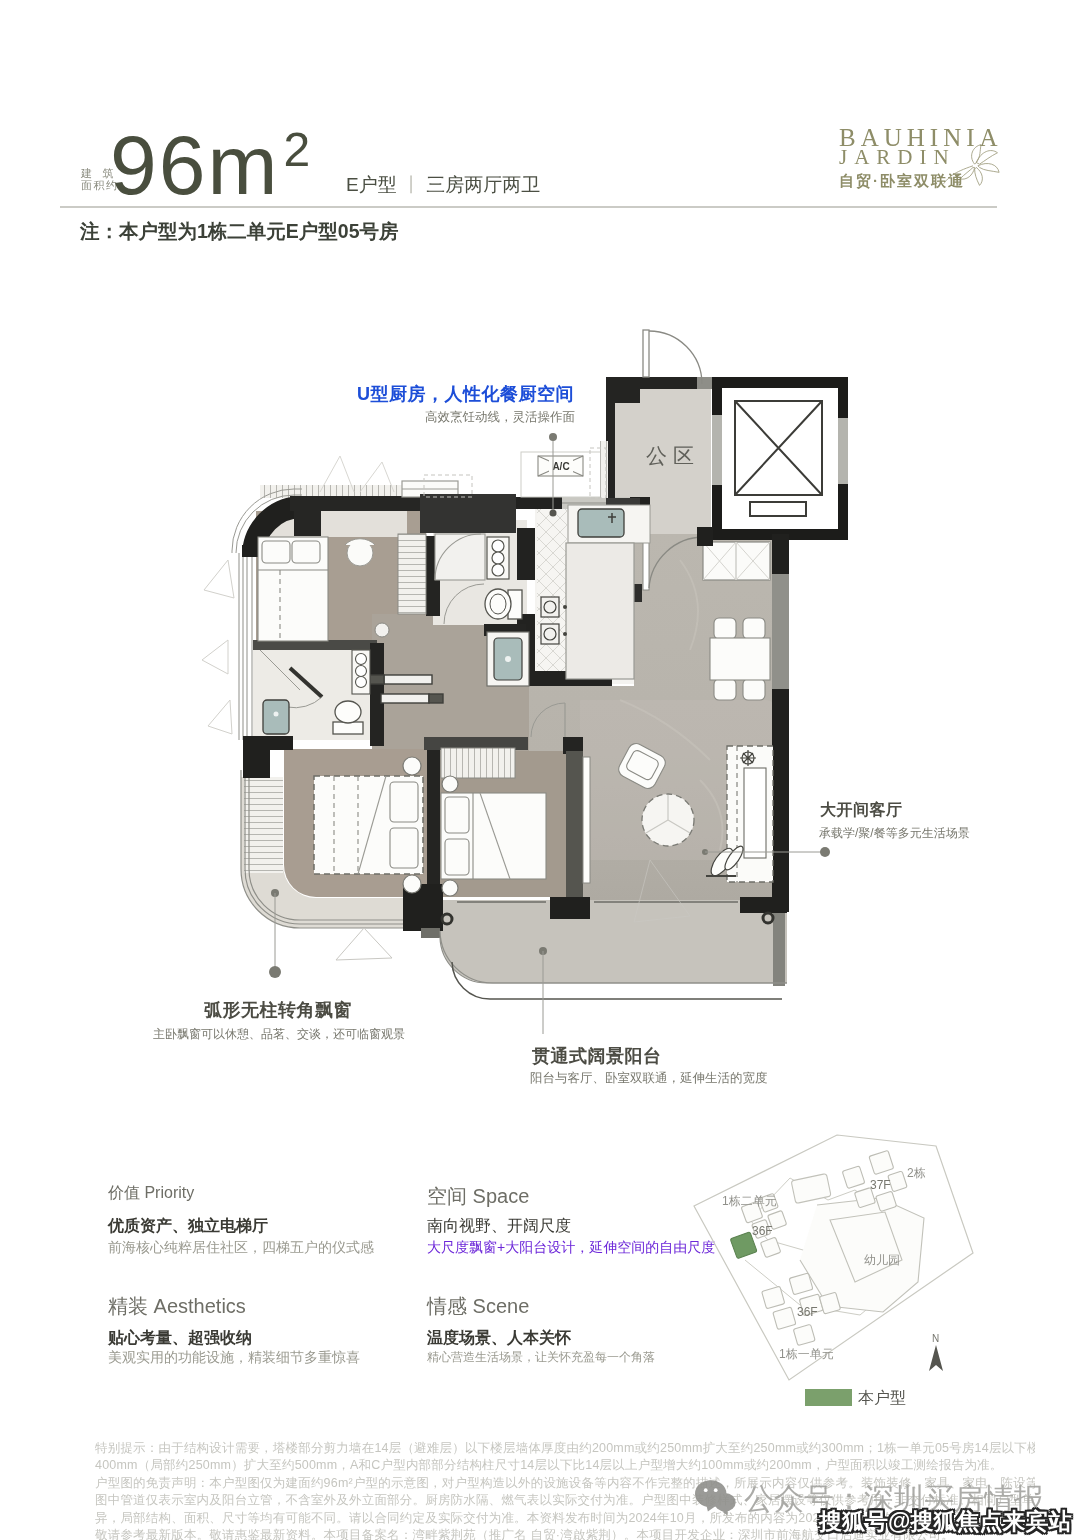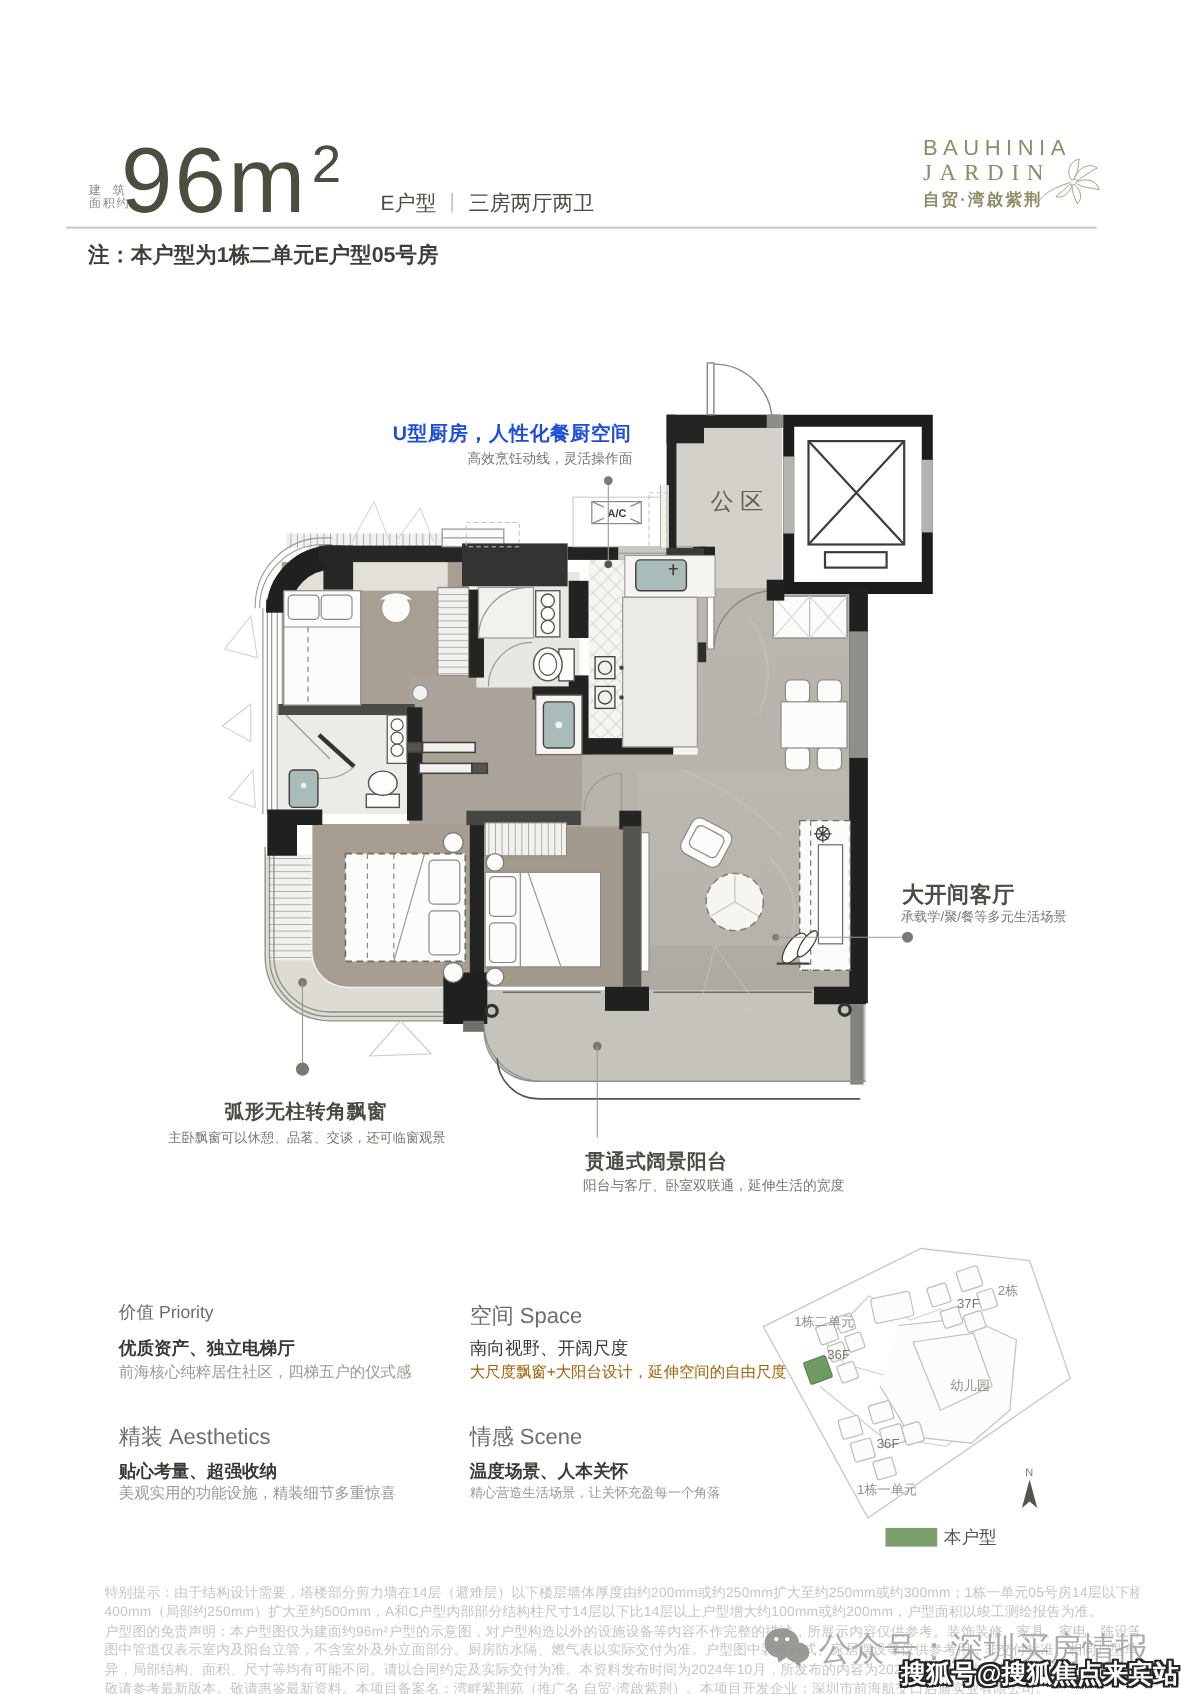--- a/index.html
+++ b/index.html
@@ -19,35 +19,35 @@
 
   <div class="abs nw" style="left:346px;top:172px;color:#4b4f43;font-size:19px;">E户型&nbsp;<span style="color:#c3c3ba;font-weight:300;">丨</span>&nbsp;三房两厅两卫</div>
 
   <div class="abs" style="left:60px;top:206px;width:937px;height:2px;background:#cbcbc6;"></div>
 
   <div class="abs nw" style="left:80px;top:218px;color:#3c4138;font-size:19.5px;font-weight:600;letter-spacing:0px;">注：本户型为1栋二单元E户型05号房</div>
 </div>
 
 <div class="abs" style="left:836px;top:118px;width:210px;height:90px;color:#8e8d68;">
 
-  <div class="abs nw" style="left:3px;top:6px;font-family:Liberation Sans, sans-serif;font-size:20px;letter-spacing:5px;">BAUHINIA</div>
+  <div class="abs nw" style="left:3px;top:6px;font-family:Liberation Serif, serif;font-size:25px;letter-spacing:5px;">BAUHINIA</div>
   <div class="abs nw" style="left:3px;top:27px;font-family:Liberation Serif, serif;font-size:21px;letter-spacing:7px;">JARDIN</div>
 
   <svg class="abs" style="left:106px;top:22px;" width="62" height="50" viewBox="0 0 76 58">
     <g fill="none" stroke="#9a9878" stroke-width="1">
       <path d="M40 28 C32 18 38 6 48 4 C46 12 48 18 42 26 Z"></path>
       <path d="M42 26 C48 12 60 8 68 14 C60 18 52 24 46 28 Z"></path>
       <path d="M44 30 C56 24 68 28 70 38 C60 36 52 36 46 32 Z"></path>
       <path d="M42 32 C50 38 52 48 46 54 C42 46 40 40 40 34 Z"></path>
       <path d="M40 32 C38 42 30 48 22 46 C28 40 34 36 38 32 Z"></path>
       <path d="M38 30 C14 38 8 44 2 52"></path>
     </g>
   </svg>
 
-  <div class="abs nw" style="left:3px;top:54px;font-size:15px;font-weight:700;letter-spacing:2px;">自贸·湾啟紫荆</div>
+  <div class="abs nw" style="left:3px;top:54px;font-size:15px;font-weight:700;letter-spacing:2px;">自贸·卧室双联通</div>
 </div>
 
 <svg class="abs" style="left:0;top:0;" width="1080" height="1120" viewBox="0 0 1080 1120">
   <defs>
     <pattern id="hatchV" width="5" height="6" patternUnits="userSpaceOnUse">
       <rect width="5" height="6" fill="#f2f1ed"></rect>
       <line x1="0" y1="0" x2="5" y2="0" stroke="#8f8f89" stroke-width="1.2"></line>
     </pattern>
     <pattern id="hatchH" width="6" height="5" patternUnits="userSpaceOnUse">
       <rect width="6" height="5" fill="#f2f1ed"></rect>
@@ -433,36 +433,36 @@
 
   <g>
     <circle cx="543" cy="951" r="4" fill="#7a7a72"></circle>
     <line x1="543" y1="951" x2="543" y2="1034" stroke="#9a9a94" stroke-width="1"></line>
   </g>
 </svg>
 
 <div class="abs nw" style="left:357px;top:382px;color:#1d4ed8;font-size:18px;font-weight:700;letter-spacing:0.5px;">U型厨房，人性化餐厨空间</div>
 <div class="abs nw" style="left:425px;top:409px;color:#77776d;font-size:12.5px;letter-spacing:0px;">高效烹饪动线，灵活操作面</div>
 
-<div class="abs nw" style="left:820px;top:800px;color:#4c4c44;font-size:20px;font-weight:700;letter-spacing:0.5px;">大开间客厅</div>
+<div class="abs nw" style="left:820px;top:800px;color:#4c4c44;font-size:16px;font-weight:700;letter-spacing:0.5px;">大开间客厅</div>
 <div class="abs nw" style="left:819px;top:825px;color:#77776d;font-size:12px;">承载学/聚/餐等多元生活场景</div>
 
 <div class="abs nw" style="left:204px;top:998px;color:#4c4c44;font-size:18px;font-weight:700;letter-spacing:0.5px;">弧形无柱转角飘窗</div>
 <div class="abs nw" style="left:153px;top:1026px;color:#77776d;font-size:12px;">主卧飘窗可以休憩、品茗、交谈，还可临窗观景</div>
 
 <div class="abs nw" style="left:532px;top:1044px;color:#4c4c44;font-size:18px;font-weight:700;letter-spacing:0.5px;">贯通式阔景阳台</div>
 <div class="abs nw" style="left:530px;top:1070px;color:#77776d;font-size:12.5px;">阳台与客厅、卧室双联通，延伸生活的宽度</div>
 
 <div class="abs nw" style="left:108px;top:1183px;color:#6e6e66;font-size:16px;">价值 Priority</div>
 <div class="abs nw" style="left:108px;top:1216px;color:#3a3a34;font-size:16px;font-weight:700;">优质资产、独立电梯厅</div>
 <div class="abs nw" style="left:108px;top:1239px;color:#9a9a90;font-size:14px;">前海核心纯粹居住社区，四梯五户的仪式感</div>
 
 <div class="abs nw" style="left:427px;top:1183px;color:#6e6e66;font-size:20px;">空间 Space</div>
 <div class="abs nw" style="left:427px;top:1216px;color:#3a3a34;font-size:16px;font-weight:400;">南向视野、开阔尺度</div>
-<div class="abs nw" style="left:427px;top:1239px;color:#a16207;font-size:14px;">大尺度飘窗+大阳台设计，延伸空间的自由尺度</div>
+<div class="abs nw" style="left:427px;top:1239px;color:#6d28d9;font-size:14px;">大尺度飘窗+大阳台设计，延伸空间的自由尺度</div>
 
 <div class="abs nw" style="left:108px;top:1293px;color:#6e6e66;font-size:20px;">精装 Aesthetics</div>
 <div class="abs nw" style="left:108px;top:1328px;color:#3a3a34;font-size:16px;font-weight:700;">贴心考量、超强收纳</div>
 <div class="abs nw" style="left:108px;top:1349px;color:#9a9a90;font-size:14px;">美观实用的功能设施，精装细节多重惊喜</div>
 
 <div class="abs nw" style="left:427px;top:1293px;color:#6e6e66;font-size:20px;">情感 Scene</div>
 <div class="abs nw" style="left:427px;top:1328px;color:#3a3a34;font-size:16px;font-weight:700;">温度场景、人本关怀</div>
 <div class="abs nw" style="left:427px;top:1349px;color:#9a9a90;font-size:12px;">精心营造生活场景，让关怀充盈每一个角落</div>
 
 <svg class="abs" style="left:650px;top:1120px;" width="430" height="300" viewBox="0 0 430 300">

